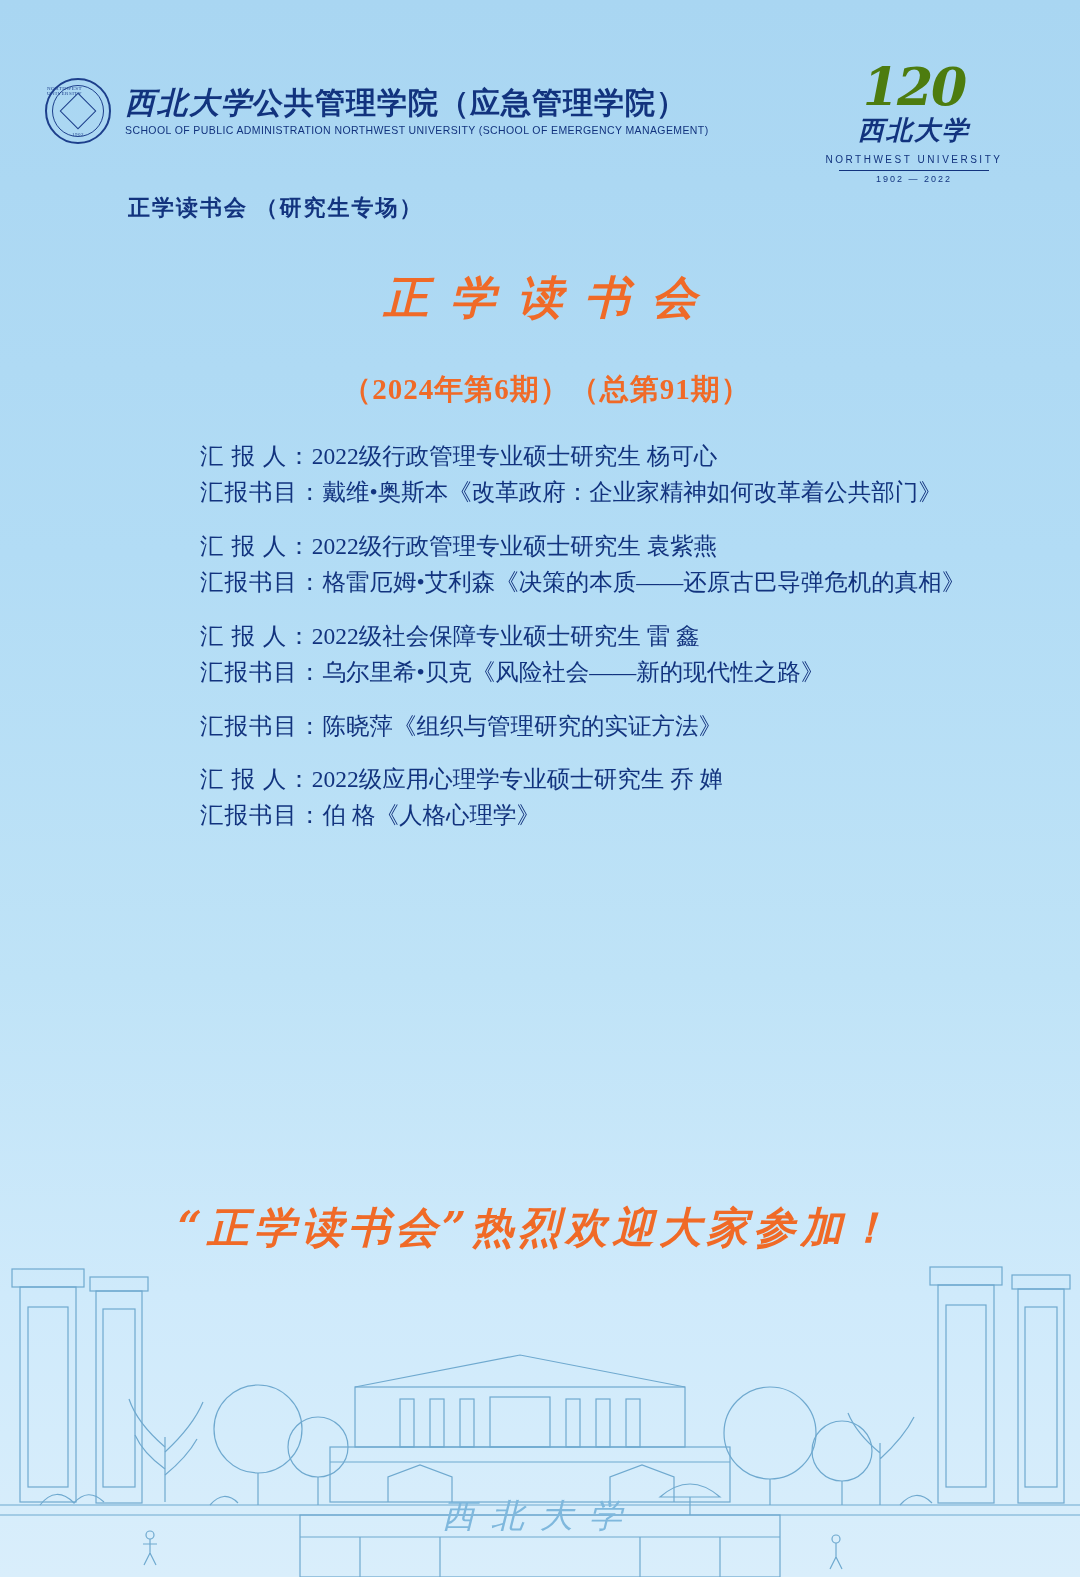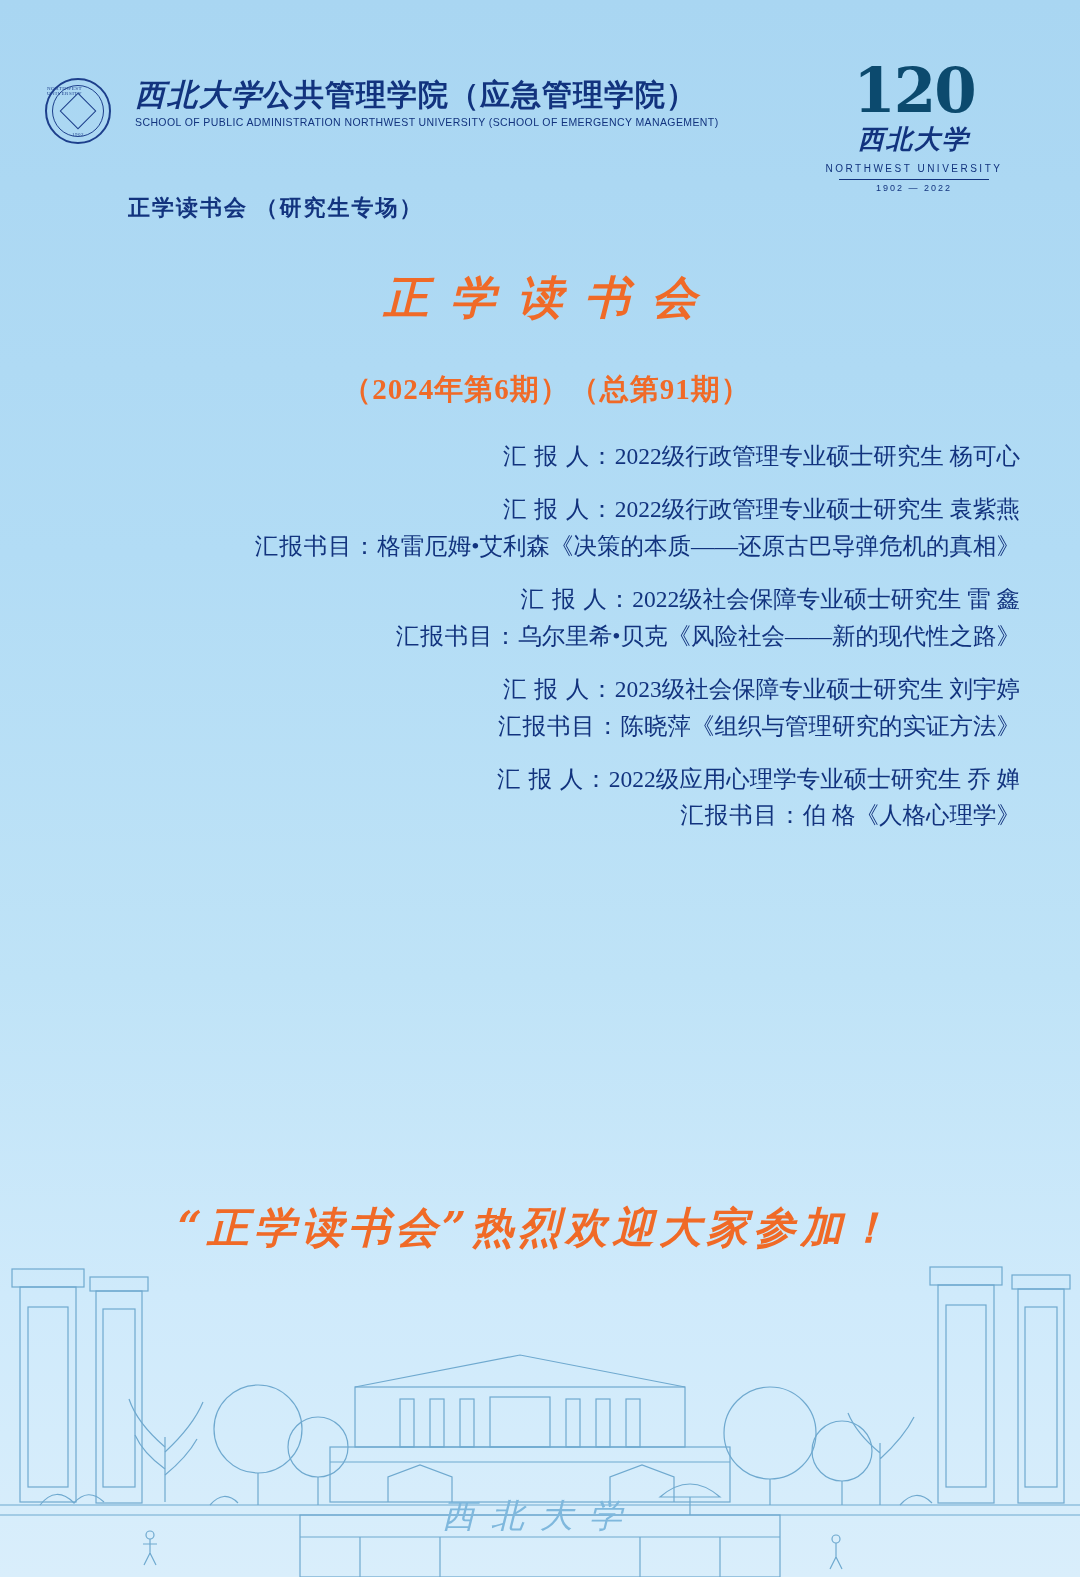--- a/index.html
+++ b/index.html
@@ -5,58 +5,58 @@
   html,body{margin:0;padding:0;}
   body{
     width:1080px;height:1577px;
     font-family:"Liberation Serif", serif;
     background:linear-gradient(180deg,#a9d6f2 0%,#b2dcf5 35%,#bfe3f7 62%,#cfeafb 82%,#d9eefb 100%);
     position:relative;overflow:hidden;
   }
   .poster{position:absolute;inset:0;}
 
   
-  .header{position:absolute;left:45px;top:78px;display:flex;align-items:flex-start;gap:24px;}
+  .header{position:absolute;left:45px;top:78px;display:flex;align-items:center;gap:14px;}
   .seal{width:62px;height:62px;border-radius:50%;border:2px solid #1d3f8c;
         display:flex;align-items:center;justify-content:center;position:relative;flex:0 0 auto;}
   .seal:after{content:"";position:absolute;inset:5px;border:1px solid #1d3f8c;border-radius:50%;}
   .seal-inner{width:24px;height:24px;border:1.5px solid #1d3f8c;transform:rotate(45deg);}
   .seal-txt{position:absolute;font-size:5px;color:#1d3f8c;letter-spacing:.5px;}
   .seal-txt.t{top:6px;}
   .seal-txt.b{bottom:5px;}
   .logo-text{display:flex;flex-direction:column;justify-content:center;}
   .logo-cn{font-size:30px;font-weight:bold;color:#12337e;letter-spacing:1px;line-height:1.1;
            font-family:"Liberation Serif",serif;white-space:nowrap;}
   .logo-cn .brush{font-family:"DejaVu Serif",serif;font-style:italic;letter-spacing:2px;}
   .logo-en{font-size:10.5px;color:#12337e;letter-spacing:.4px;margin-top:5px;white-space:nowrap;font-family:"Liberation Sans",sans-serif;}
 
   
   .nwu-mark{position:absolute;right:66px;top:62px;width:200px;text-align:center;}
-  .nwu-120{font-size:61px;color:#0c4a6e;font-family:"DejaVu Serif",serif;
+  .nwu-120{font-size:52px;color:#4d7c0f;font-family:"DejaVu Serif",serif;font-style:italic;
            font-weight:bold;line-height:.95;letter-spacing:-2px;}
   .nwu-cn{font-size:26px;color:#12337e;font-weight:bold;letter-spacing:2px;margin-top:2px;
           font-family:"DejaVu Serif",serif;font-style:italic;}
   .nwu-en{font-size:10px;color:#12337e;letter-spacing:2.5px;margin-top:6px;font-family:"Liberation Sans",sans-serif;}
   .nwu-rule{height:1px;background:#12337e;margin:5px auto 3px;width:150px;position:relative;}
   .nwu-year{font-size:9px;color:#12337e;letter-spacing:2px;font-family:"Liberation Sans",sans-serif;}
 
   
   .subline{position:absolute;left:128px;top:193px;font-size:22px;font-weight:bold;color:#12337e;letter-spacing:2px;}
 
   
   .maintitle{position:absolute;left:0;right:0;top:268px;text-align:center;
              font-size:45px;color:#f06a27;font-weight:bold;letter-spacing:22px;
              font-family:"DejaVu Serif",serif;font-style:italic;text-indent:22px;}
   .issue{position:absolute;left:13px;right:0;top:370px;text-align:center;
          font-size:29px;color:#f06a27;font-weight:bold;letter-spacing:1px;}
 
   
   .entries{position:absolute;left:200px;top:438px;width:820px;color:#12337e;}
   .entry{margin-bottom:17px;}
-  .row{font-size:23.5px;line-height:1.55;white-space:nowrap;color:#12337e;text-align:right;}
+  .row{font-size:23.5px;line-height:1.55;white-space:nowrap;color:#12337e;}
   .lbl{letter-spacing:1px;}
 
   
   .info{position:absolute;left:200px;top:1000px;color:#12337e;}
   .info .row{margin-bottom:5px;}
 
   
   .welcome{position:absolute;left:0;right:8px;top:1200px;text-align:center;
            font-size:42px;color:#f06a27;font-weight:bold;letter-spacing:5px;
            font-family:"DejaVu Serif",serif;font-style:italic;}
@@ -96,35 +96,35 @@
 
   <div class="subline">正学读书会 （研究生专场）</div>
 
   <div class="maintitle">正学读书会</div>
   <div class="issue">（2024年第6期）（总第91期）</div>
 
   <div class="entries">
 
     <div class="entry">
       <div class="row"><span class="lbl">汇 报 人：</span><span>2022级行政管理专业硕士研究生    杨可心</span></div>
+      <div class="row"><span class="lbl">汇报书目：</span><span>戴维•奥斯本《改革政府：企业家精神如何改革着公共部门》</span></div>
     </div>
 
     <div class="entry">
       <div class="row"><span class="lbl">汇 报 人：</span><span>2022级行政管理专业硕士研究生    袁紫燕</span></div>
       <div class="row"><span class="lbl">汇报书目：</span><span>格雷厄姆•艾利森《决策的本质——还原古巴导弹危机的真相》</span></div>
     </div>
 
 
     <div class="entry">
       <div class="row"><span class="lbl">汇 报 人：</span><span>2022级社会保障专业硕士研究生    雷  鑫</span></div>
       <div class="row"><span class="lbl">汇报书目：</span><span>乌尔里希•贝克《风险社会——新的现代性之路》</span></div>
     </div>
 
     <div class="entry">
-      <div class="row"><span class="lbl">汇 报 人：</span><span>2023级社会保障专业硕士研究生    刘宇婷</span></div>
       <div class="row"><span class="lbl">汇报书目：</span><span>陈晓萍《组织与管理研究的实证方法》</span></div>
     </div>
 
     <div class="entry">
       <div class="row"><span class="lbl">汇 报 人：</span><span>2022级应用心理学专业硕士研究生 乔  婵</span></div>
       <div class="row"><span class="lbl">汇报书目：</span><span>伯  格《人格心理学》</span></div>
     </div>
 
   </div>
 

